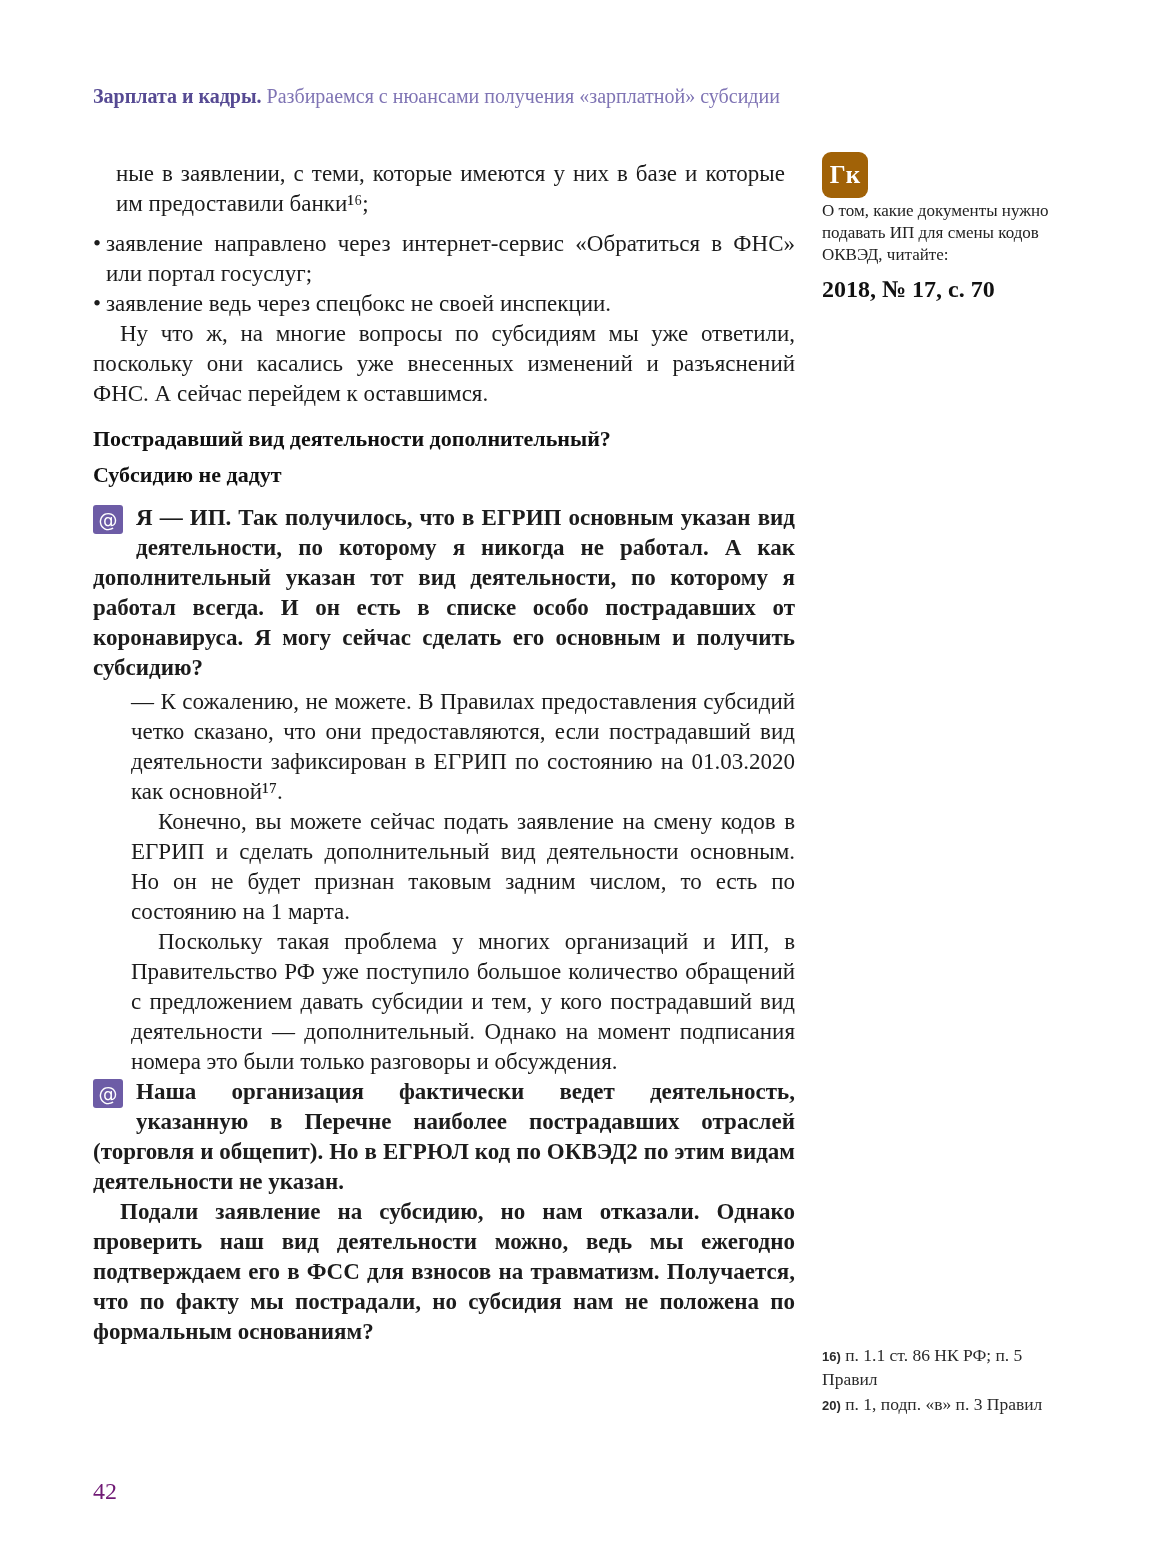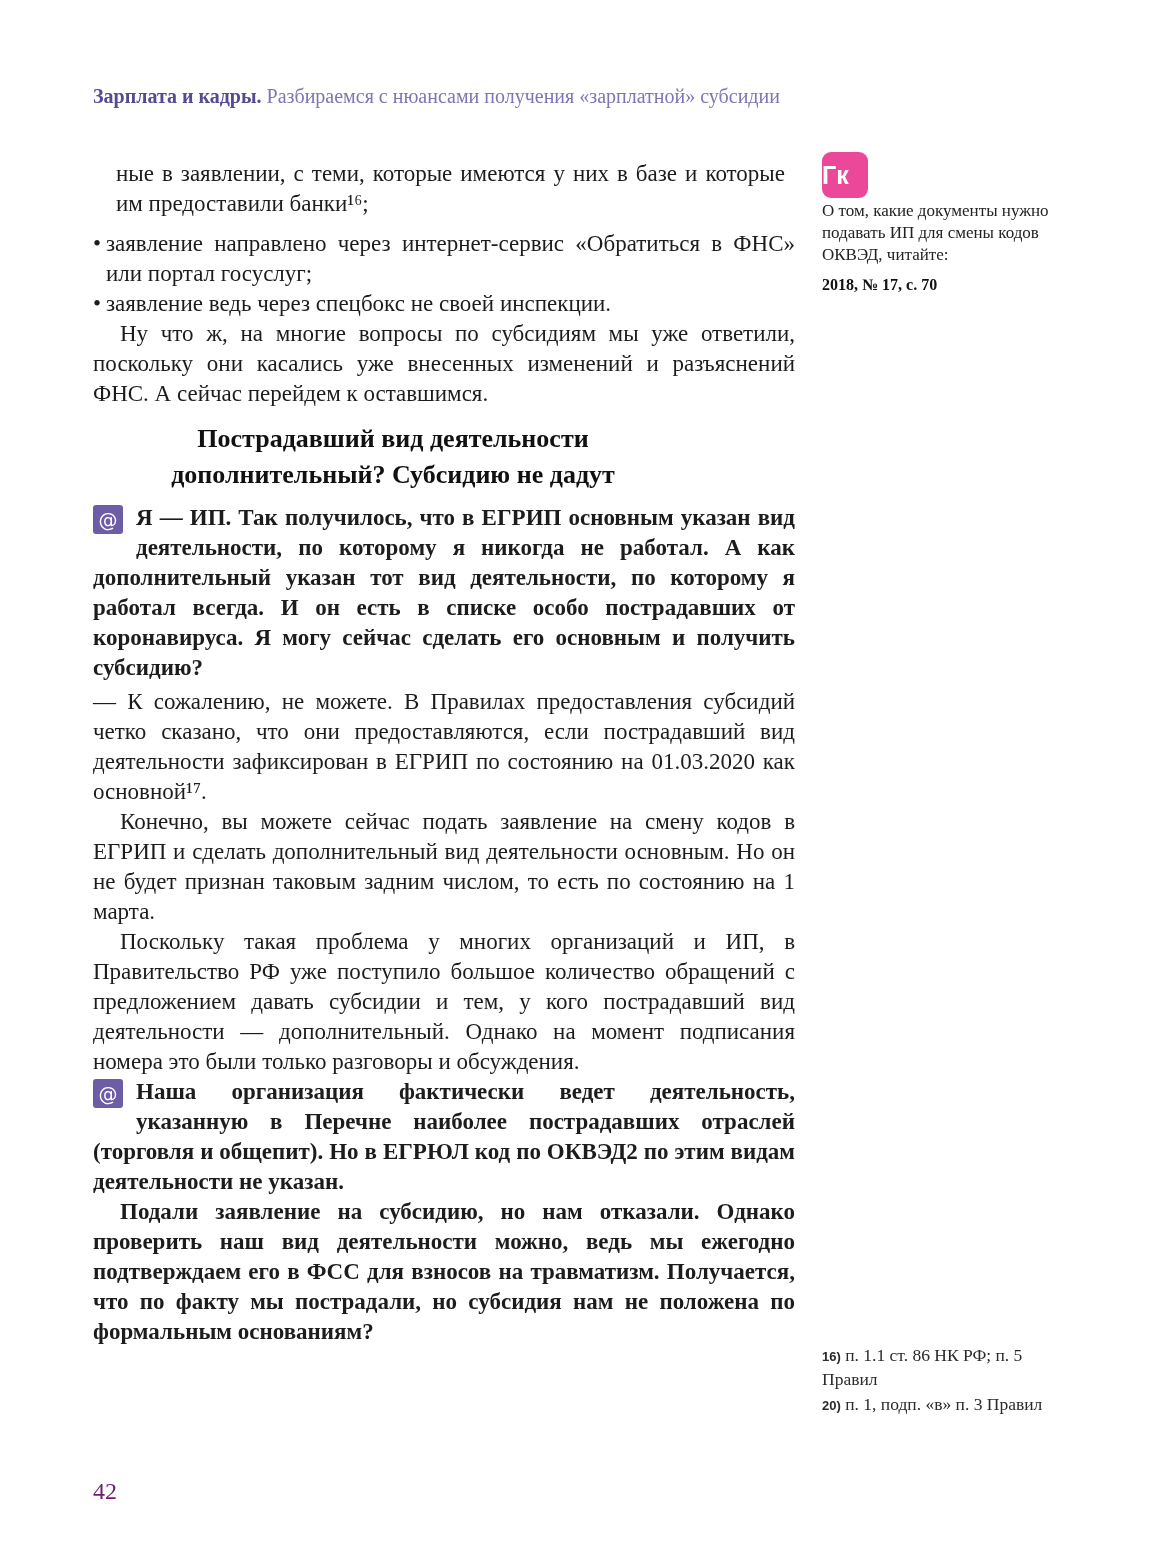--- a/index.html
+++ b/index.html
@@ -27,56 +27,56 @@
   .hang{padding-left:13px;margin:10px;}
   .bullet-item{position:relative;padding-left:13px;margin:0;}
   .bullet-item::before{
     content:"\2022";
     position:absolute;left:0;top:0;
     color:#1c1c1c;
   }
   p.plain{margin:0;}
   p.indent{margin:0;text-indent:27px;}
   .section-heading{
-    font-size:26px;line-height:36px;
+    font-size:22px;line-height:36px;
     font-weight:bold;color:#111;
     margin:12px 0 10px 0;
     max-width:600px;
-    text-align:center;
+    text-align:left;
   }
   .section-heading.second{margin-top:14px;}
   .question{font-weight:bold;margin:0;}
   .question p{margin:0;}
-  .answer{margin-top:4px;}
+  .answer{margin-top:4px;margin-left:38px;}
   .at-badge{
     float:left;
     width:30px;height:29px;
     margin:2px 13px 0 0;
     background:#6d5ca6;border-radius:3px;
     display:flex;align-items:center;justify-content:center;
     font-family:"DejaVu Sans", sans-serif;
     font-size:19px;font-weight:normal;color:#ffffff;
   }
   
   .gk-logo{
     position:absolute;left:822px;top:152px;
     width:46px;height:46px;
-    background:#ec4899;border-radius:9px;
-    display:flex;align-items:center;
+    background:#a16207;border-radius:9px;
+    display:flex;align-items:center;justify-content:center;
     color:#ffffff;
-    font-family:Liberation Sans, sans-serif;
+    font-family:Liberation Serif, serif;
     font-weight:bold;font-size:25px;
   }
   .sidebar-note{
     position:absolute;left:822px;top:200px;width:232px;
     font-size:17px;line-height:22px;color:#222222;
   }
   .sidebar-ref{
     position:absolute;left:822px;top:276px;width:232px;
-    font-size:16px;font-weight:bold;color:#111111;
+    font-size:24px;font-weight:bold;color:#111111;
   }
   .footnotes{
     position:absolute;left:822px;top:1344px;width:232px;
     font-size:17.5px;line-height:23px;color:#2a2a2a;
   }
   .footnote{margin:0 0 2px 0;}
   .fn-num{font-weight:bold;font-family:"Liberation Sans", sans-serif;font-size:13px;}
   .page-number{
     position:absolute;left:93px;top:1478px;
     font-size:24px;color:#701a75;text-align:right;

